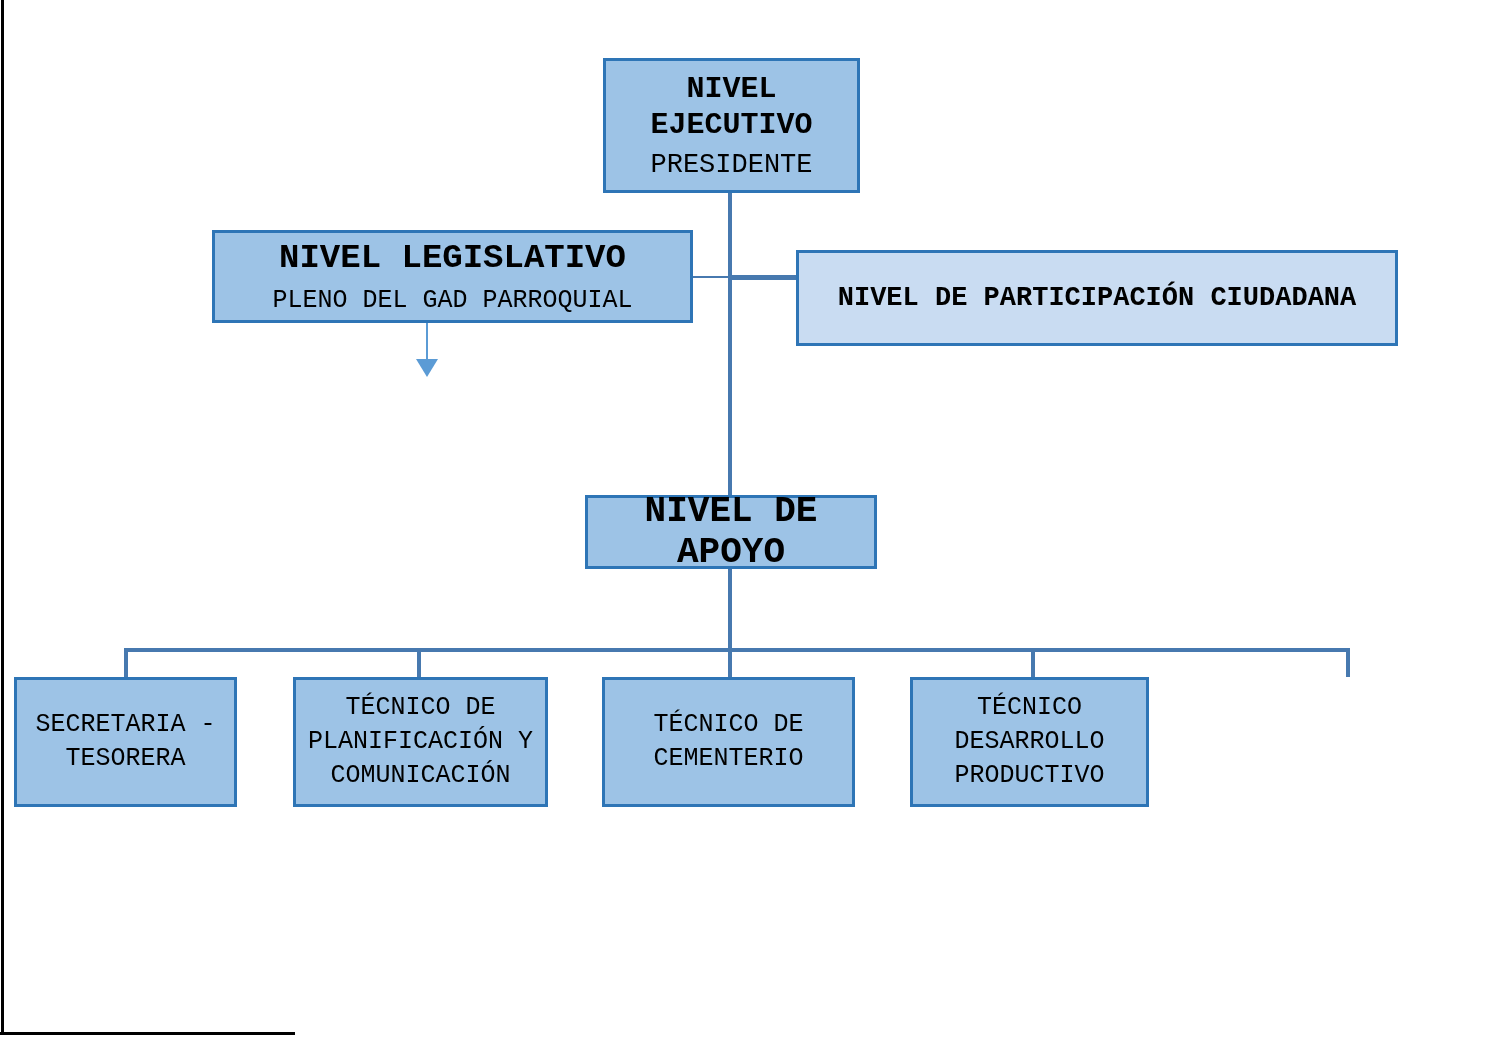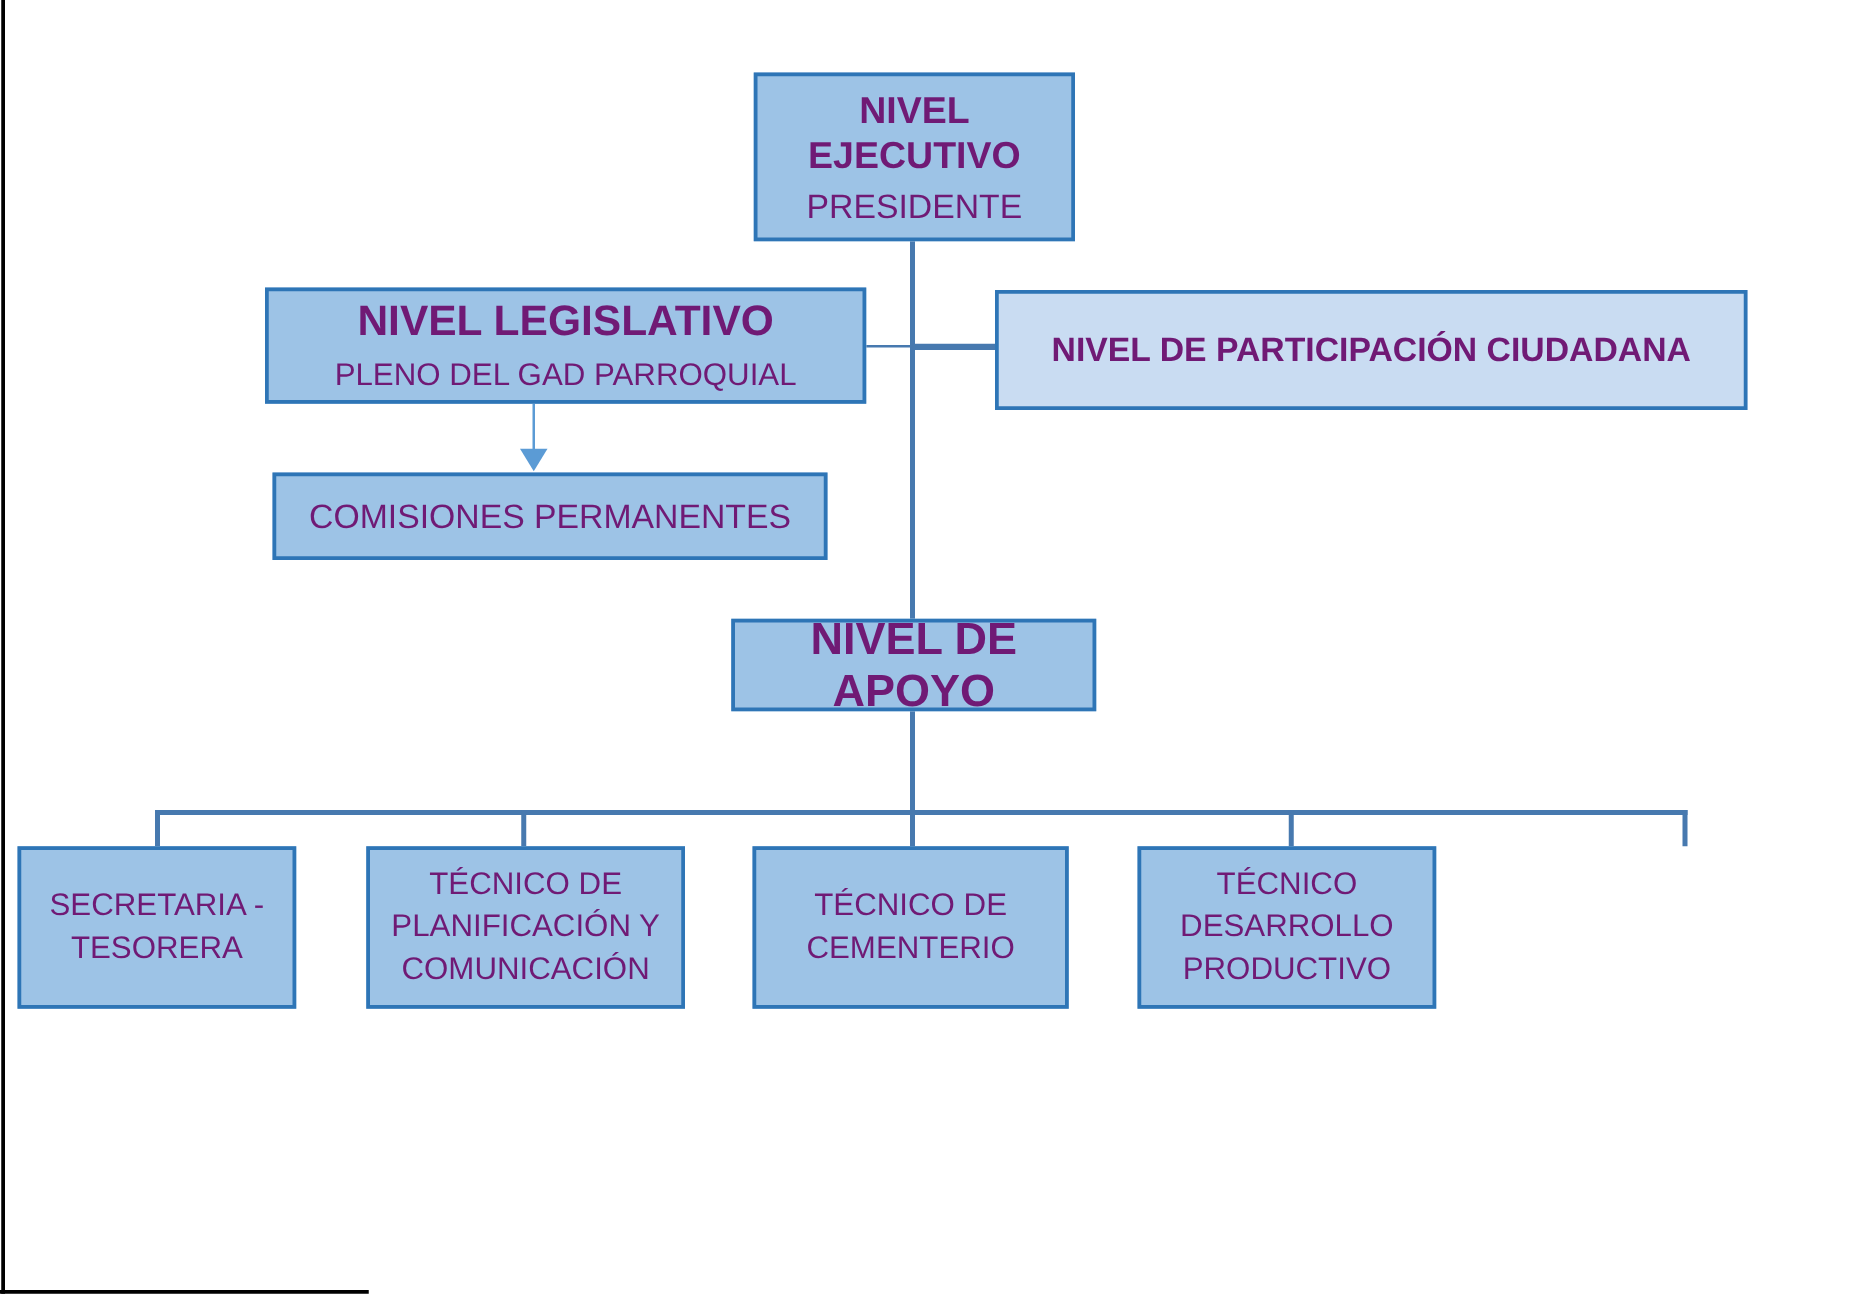--- a/index.html
+++ b/index.html
@@ -2,38 +2,38 @@
 <html style="--node-fill: #9DC3E6; --node-fill-light: #C9DCF2; --node-border: #2E75B6; --connector: #4779AF; --arrow: #5B9BD5; --frame: #000000;"><head>
 <meta charset="utf-8">
 <style>
   html, body { margin: 0; padding: 0; background: #ffffff; }
   .canvas {
     position: relative;
     width: 1500px;
     height: 1044px;
     background: #ffffff;
     overflow: hidden;
-    font-family: Liberation Sans, sans-serif;
-    color: #701a75;
+    font-family: Liberation Mono, monospace;
+    color: #000000;
   }
   
   .node {
     position: absolute;
     box-sizing: border-box;
     background: var(--node-fill, #9DC3E6);
     border: 3px solid var(--node-border, #2E75B6);
     display: flex;
     flex-direction: column;
     align-items: center;
     justify-content: center;
     text-align: center;
     padding: 4px 8px;
     z-index: 2;
   }
-  .node--light { background: var(--node-fill-light, #C9DCF2); }
+  .node--light { background: var(--node-fill-light, #C9DCF2); margin-top: 18px; }
   .node-title { font-weight: bold; }
   .node-subtitle { font-weight: normal; }
 
   .pos-ejecutivo     { left: 603px; top: 58px;  width: 257px; height: 135px; }
   .pos-ejecutivo .node-title    { font-size: 30px; line-height: 1.2; }
   .pos-ejecutivo .node-subtitle { font-size: 27px; margin-top: 7px; }
 
   .pos-legislativo   { left: 212px; top: 230px; width: 481px; height: 93px; }
   .pos-legislativo .node-title    { font-size: 34px; }
   .pos-legislativo .node-subtitle { font-size: 25px; margin-top: 9px; }
@@ -112,23 +112,20 @@
 
   <div class="node pos-legislativo">
     <div class="node-title">NIVEL LEGISLATIVO</div>
     <div class="node-subtitle">PLENO DEL GAD PARROQUIAL</div>
   </div>
 
   <div class="node node--light pos-participacion">
     <div class="node-title">NIVEL DE PARTICIPACIÓN CIUDADANA</div>
   </div>
 
-  <div class="node pos-comisiones">
-    <div class="node-title">COMISIONES PERMANENTES</div>
-  </div>
 
   <div class="node pos-apoyo">
     <div class="node-title">NIVEL DE APOYO</div>
   </div>
 
   <div class="node bottom-node pos-secretaria">
     <div class="node-title">SECRETARIA - TESORERA</div>
   </div>
 
   <div class="node bottom-node pos-planificacion">

